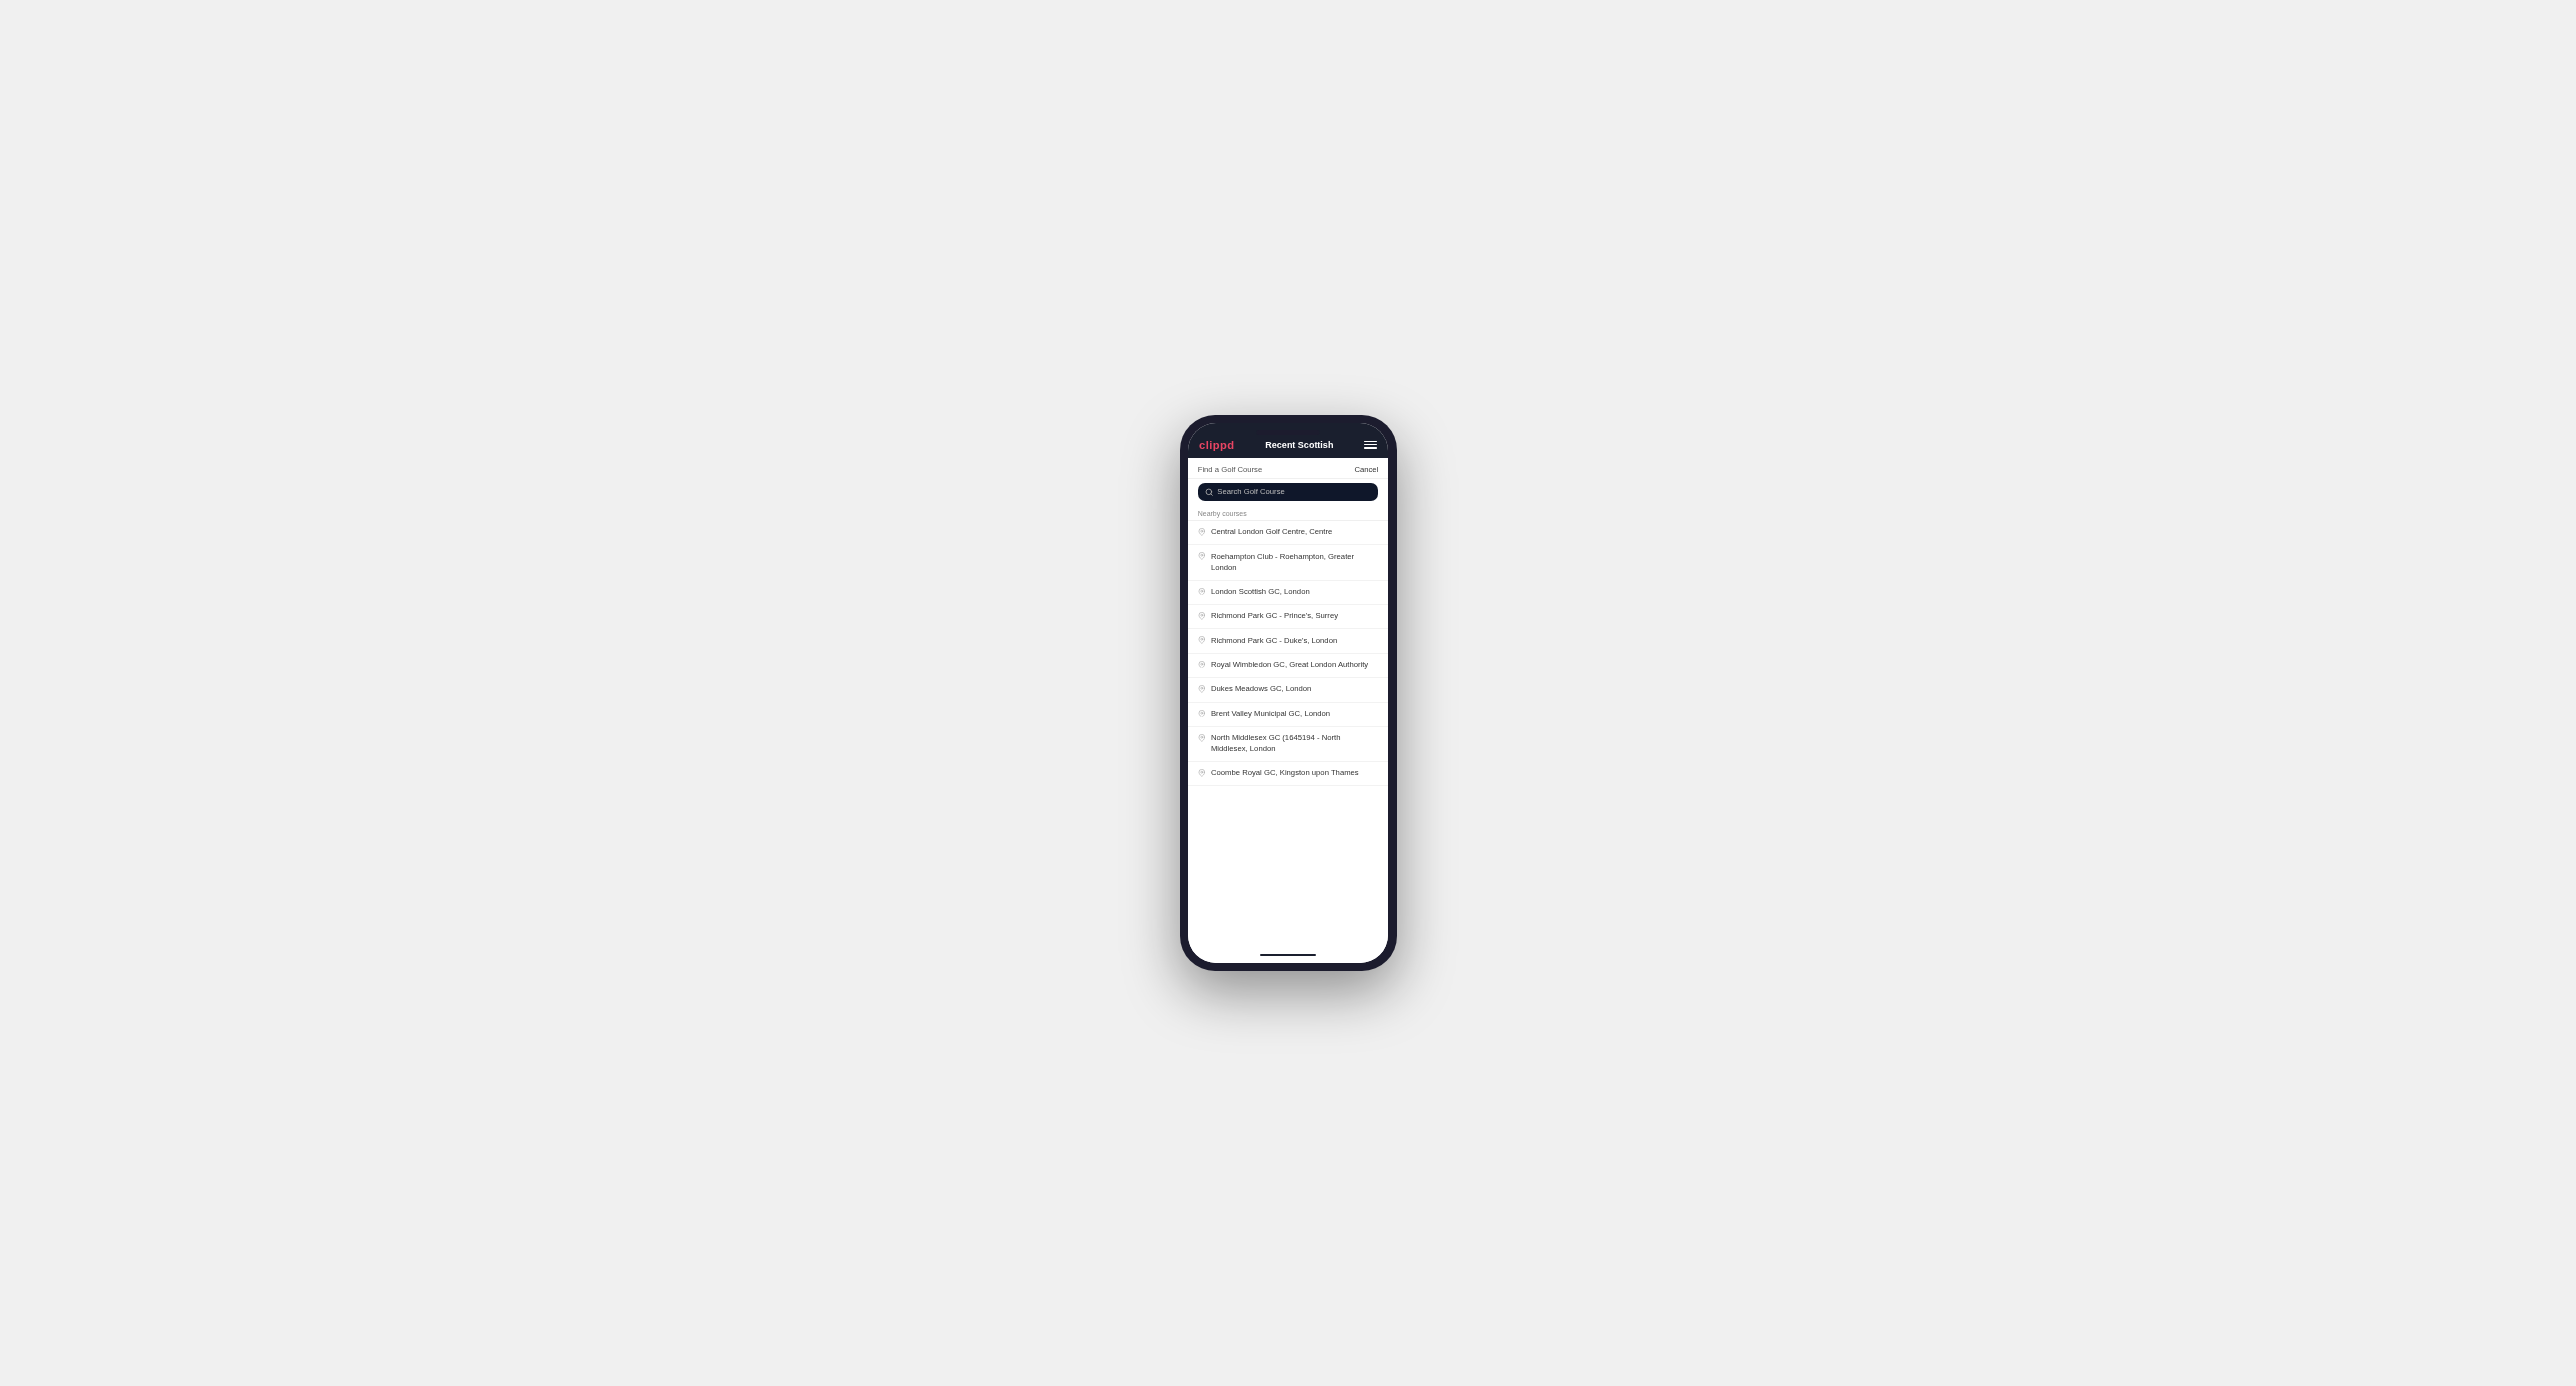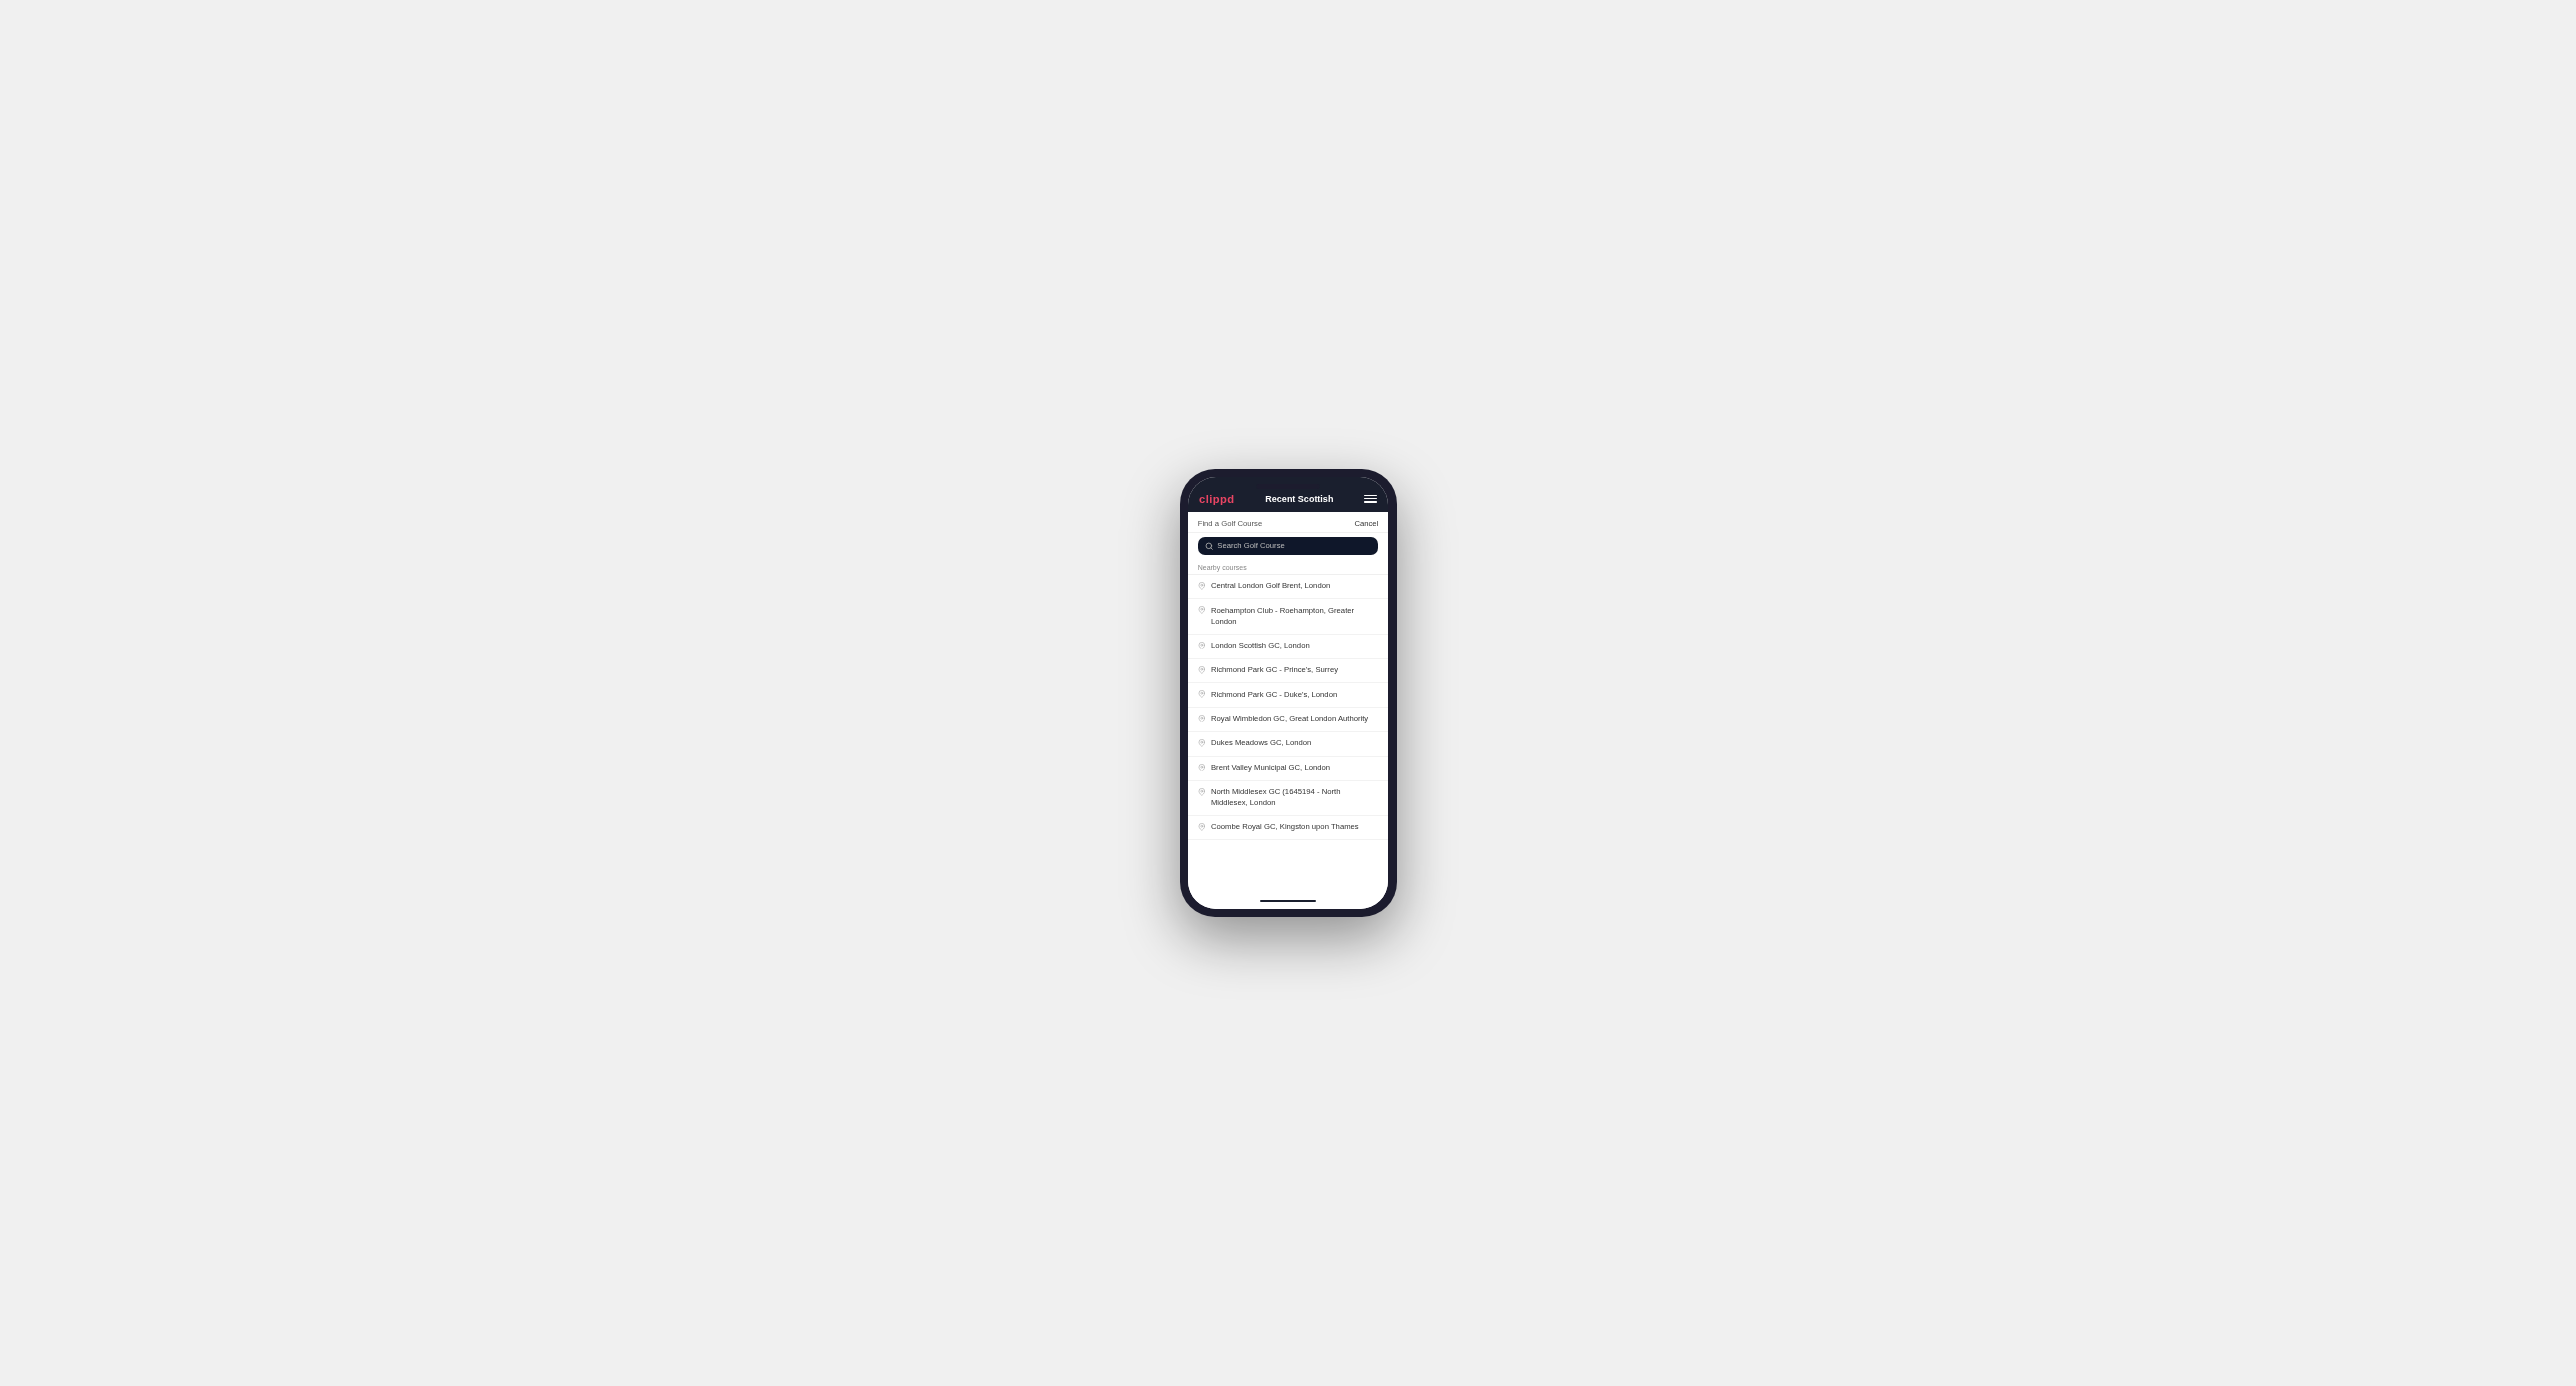--- a/index.html
+++ b/index.html
@@ -8,21 +8,21 @@
       background: #f0f0f0;
       display: flex;
       justify-content: center;
       align-items: center;
       min-height: 100vh;
       font-family: -apple-system, BlinkMacSystemFont, 'Segoe UI', sans-serif;
     }
 
     .phone-outer {
       width: 217px;
-      height: 448px;
+      height: 556px;
       background: #1c1c2e;
       border-radius: 35px;
       padding: 8.4px;
       box-shadow: 0 21px 56px rgba(0,0,0,0.4);
       position: relative;
     }
 
     .phone-inner {
       width: 100%;
       height: 100%;
@@ -239,21 +239,21 @@
 
     <div class="nearby-label">Nearby courses</div>
 
     <div class="course-list">
 
       <div class="course-item">
         <svg class="pin-icon" width="7.7" height="7.7" viewBox="0 0 24 24" fill="none" stroke="#aaa" stroke-width="2" stroke-linecap="round" stroke-linejoin="round">
           <path d="M21 10c0 7-9 13-9 13s-9-6-9-13a9 9 0 0 1 18 0z"></path>
           <circle cx="12" cy="10" r="3"></circle>
         </svg>
-        <span class="course-name">Central London Golf Brent, London</span>
+        <span class="course-name">Central London Golf Centre, Centre</span>
       </div>
 
       <div class="course-item">
         <svg class="pin-icon" width="7.7" height="7.7" viewBox="0 0 24 24" fill="none" stroke="#aaa" stroke-width="2" stroke-linecap="round" stroke-linejoin="round">
           <path d="M21 10c0 7-9 13-9 13s-9-6-9-13a9 9 0 0 1 18 0z"></path>
           <circle cx="12" cy="10" r="3"></circle>
         </svg>
         <span class="course-name">Roehampton Club - Roehampton, Greater London</span>
       </div>
 

